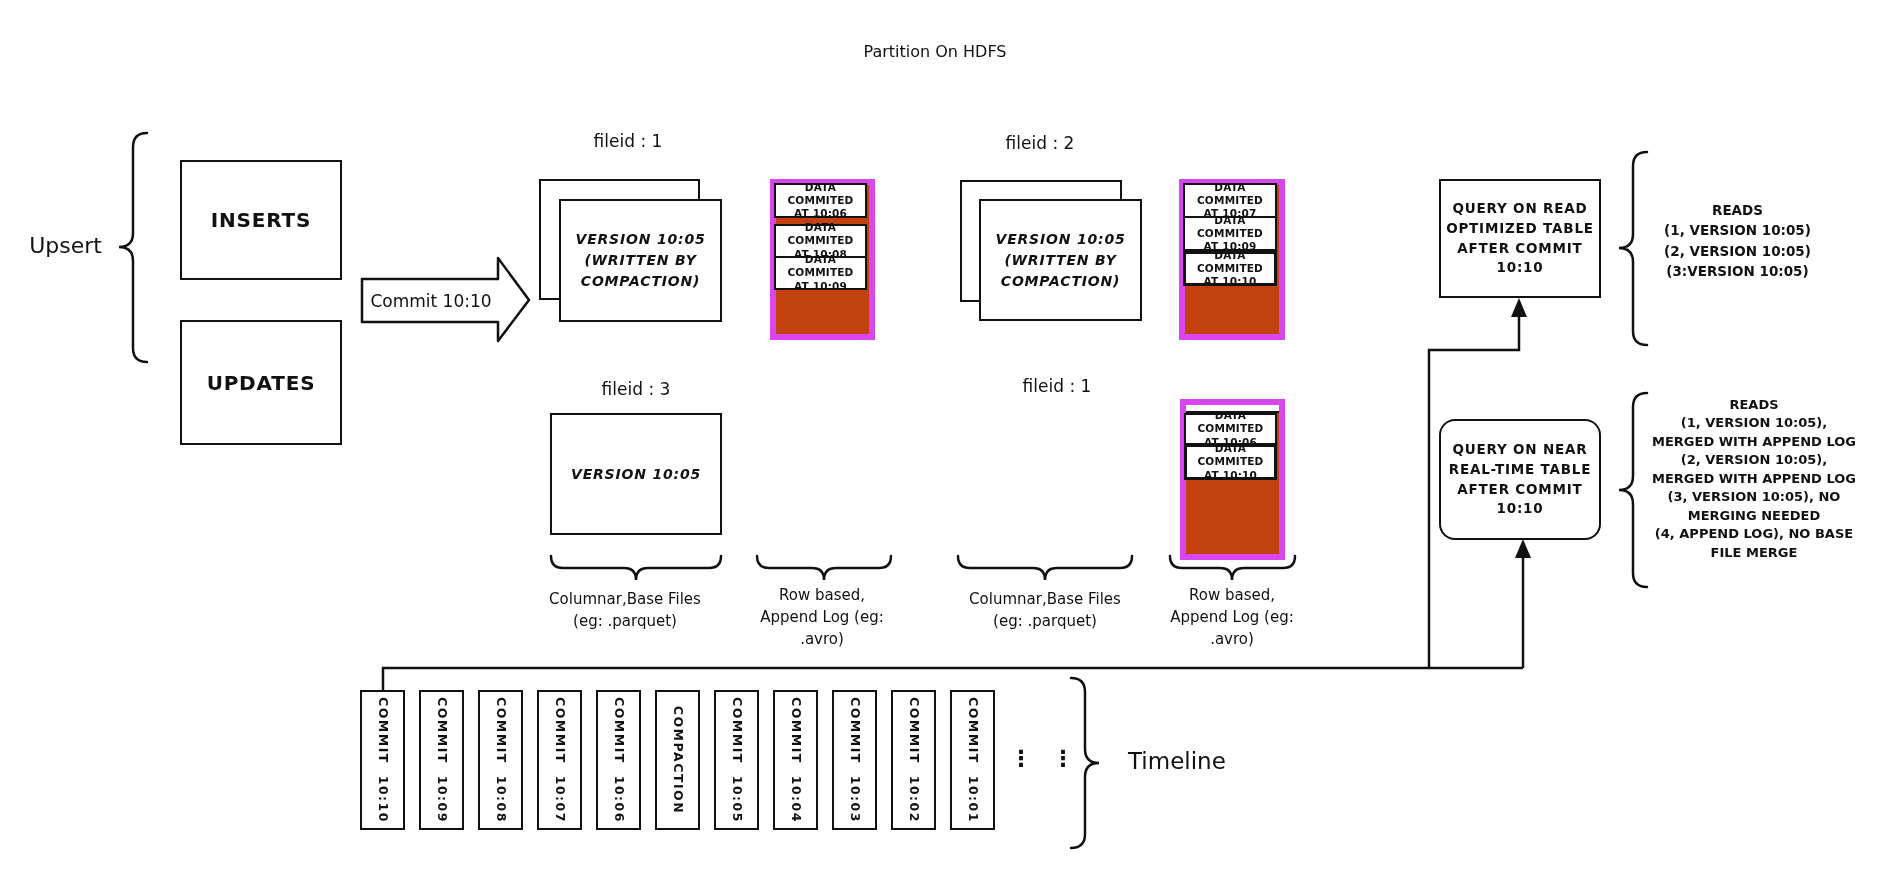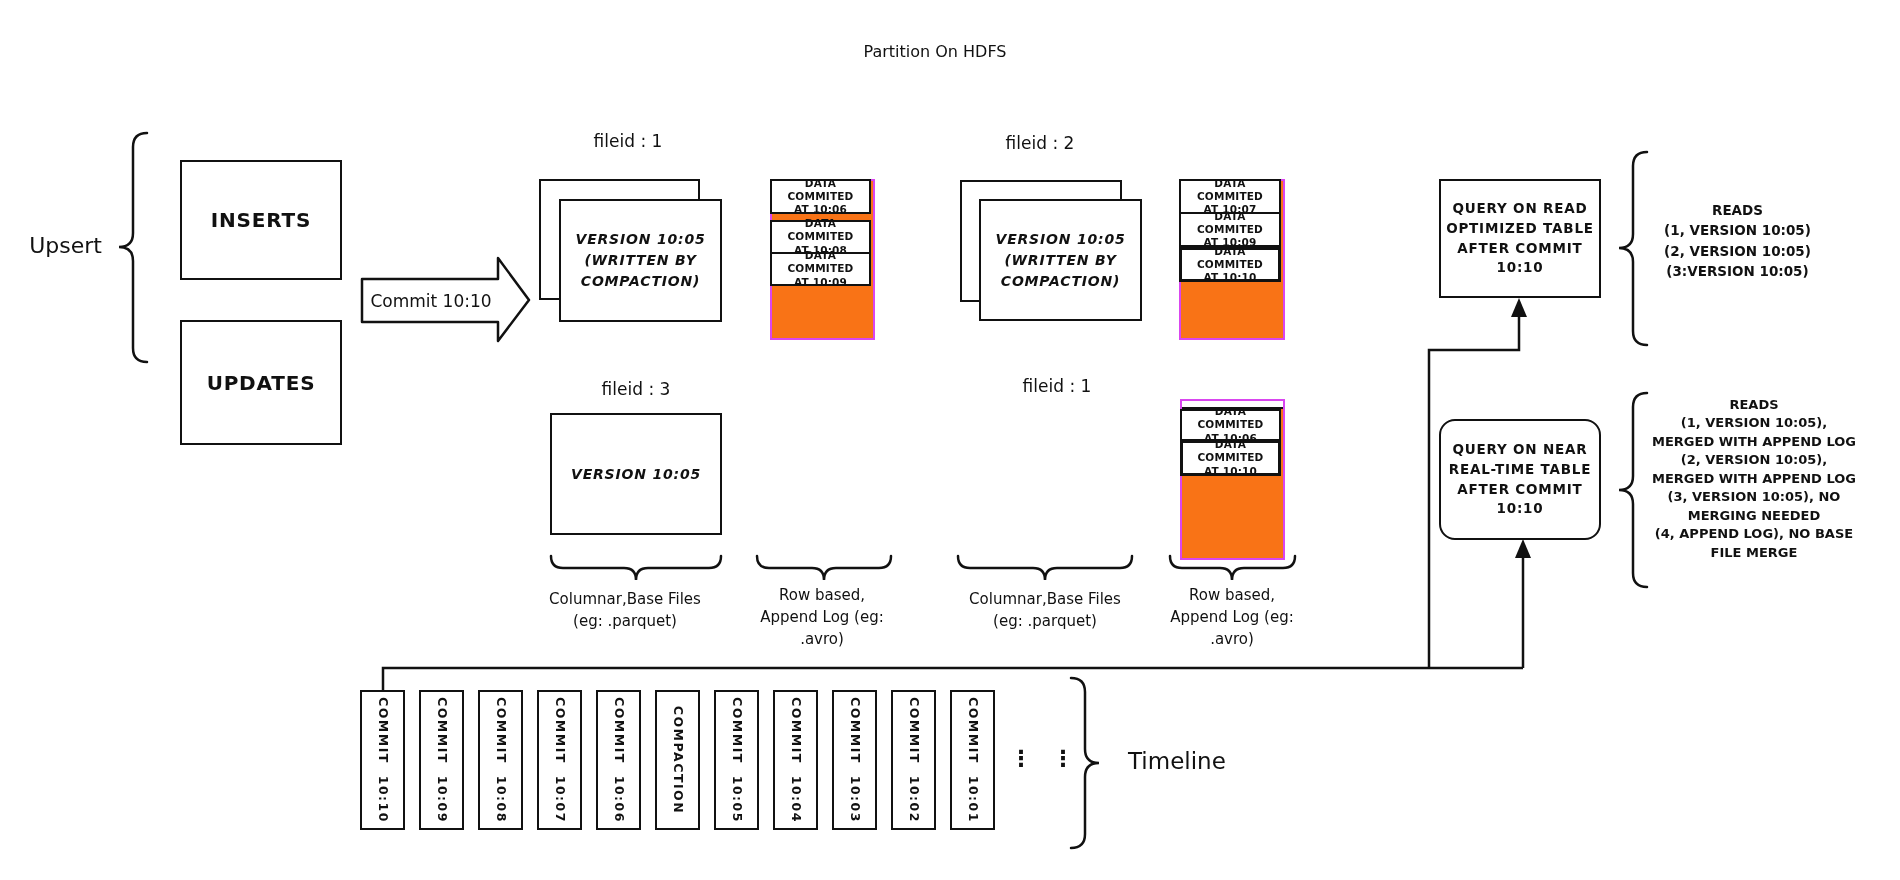--- a/index.html
+++ b/index.html
@@ -22,21 +22,21 @@
     box-sizing:border-box;
   }
   .box-back{z-index:1;}
   .box-front{z-index:2;}
   .big-label{font-size:20px;}
   .version-text{font-size:14px;line-height:1.5;font-style:italic;}
   .fileid{
     position:absolute;z-index:2;text-align:center;font-size:17px;width:170px;
   }
   .logbox{
-    position:absolute;border:2px solid #d946ef;background:#f97316;z-index:2;
+    position:absolute;border:6px solid #d946ef;background:#c2410c;z-index:2;
     box-sizing:border-box;
   }
   .log-cell{
     position:absolute;left:0;width:100%;box-sizing:border-box;
     border:2px solid #111;background:#fff;
     display:flex;align-items:center;justify-content:center;text-align:center;
     font-size:10.5px;font-weight:700;line-height:1.25;letter-spacing:0.2px;
   }
   .log-cell.thick{border-width:3px;}
   .log-topband{

